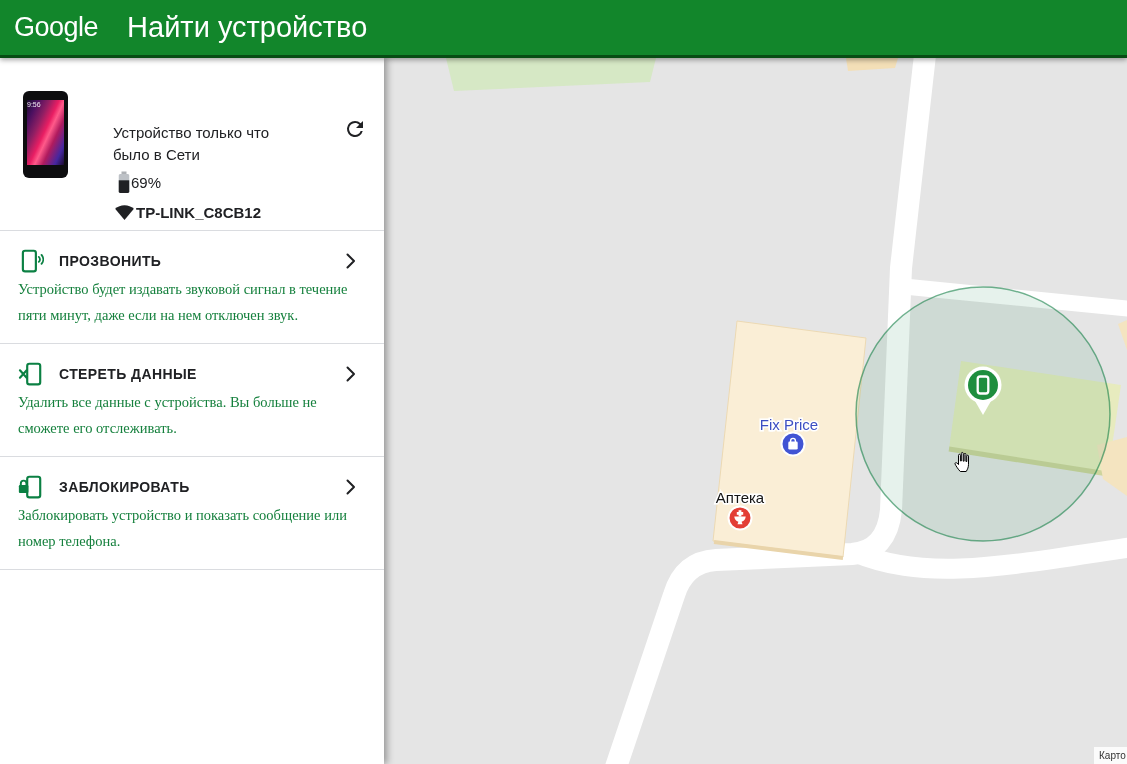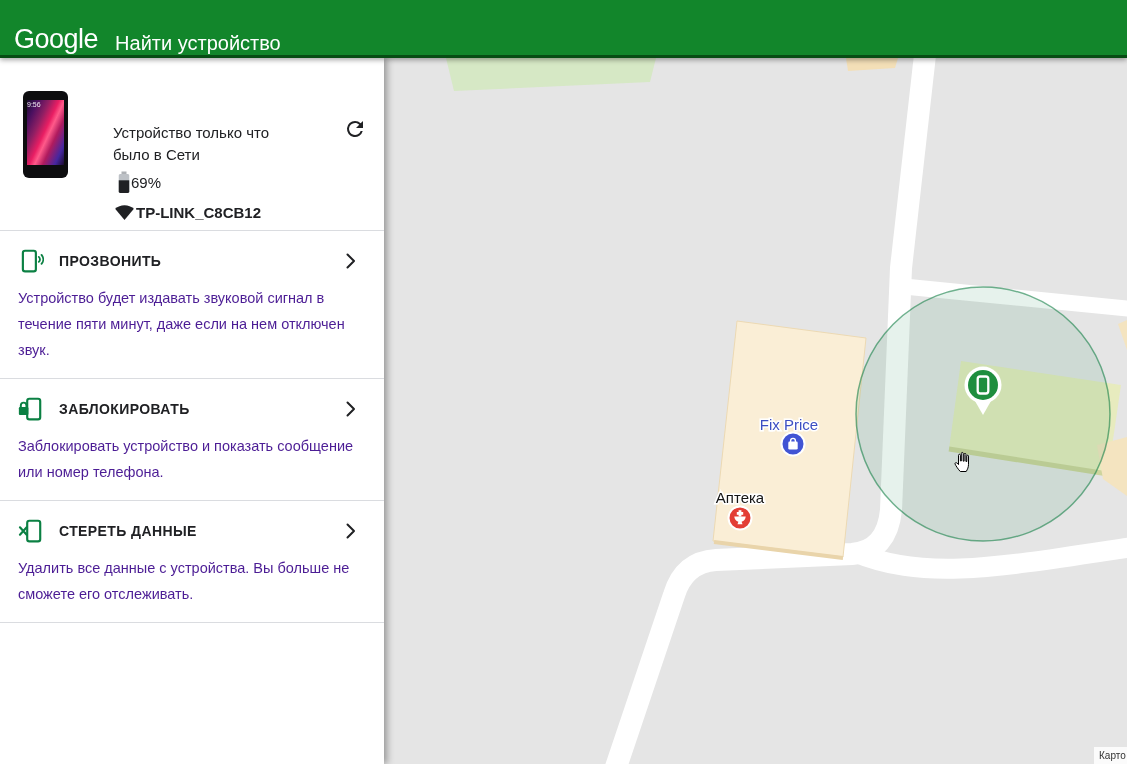--- a/index.html
+++ b/index.html
@@ -1,24 +1,24 @@
 <!DOCTYPE html>
 <html><head>
 <meta charset="utf-8">
 <style>
   html,body{margin:0;padding:0;background:#fff;}
   .app{position:relative;width:1127px;height:764px;overflow:hidden;
        font-family:"Liberation Sans",sans-serif;color:#202124;}
 
   
   .header{position:absolute;left:0;top:0;width:100%;height:55px;background:#12862b;
-          border-bottom:3px solid #074d14;display:flex;align-items:flex-end;
+          border-bottom:3px solid #074d14;display:flex;align-items:center;
           box-shadow:0 2px 5px rgba(0,0,0,.35);z-index:5;}
   .logo{color:#fff;font-size:27px;font-weight:400;letter-spacing:-.5px;margin-left:14px;}
-  .app-title{color:#fff;font-size:20px;font-weight:400;margin-left:17px;}
+  .app-title{color:#fff;font-size:29px;font-weight:400;margin-left:29px;}
 
   
   .sidebar{position:absolute;left:0;top:58px;width:384px;bottom:0;background:#fff;
            box-shadow:3px 0 7px rgba(0,0,0,.35);z-index:3;}
   .device-card{position:relative;height:172px;border-bottom:1px solid #dadce0;}
   .phone-thumb{position:absolute;left:23px;top:33px;width:45px;height:87px;background:#0d0d0f;
                border-radius:6px;overflow:hidden;}
   .phone-screen{position:absolute;left:4px;right:4px;top:9px;bottom:13px;
      background:linear-gradient(115deg,#1a0b2e 0%,#4a1060 16%,#8e1f63 33%,#e91e63 48%,
                 #ff5a8a 56%,#b01b5e 68%,#4527a0 86%,#1a0b2e 100%);}
@@ -30,21 +30,21 @@
                background:transparent;padding:0;cursor:pointer;}
   .info-row{position:absolute;left:117px;display:flex;align-items:center;font-size:15px;}
   .row-battery{top:113px;}
   .row-wifi{top:145px;font-weight:bold;}
 
   .action-section{padding:15px 14px 15px 18px;border-bottom:1px solid #dadce0;}
   .action-header{display:flex;align-items:center;height:30px;cursor:pointer;}
   .action-icon{width:26px;height:26px;flex:0 0 auto;display:flex;align-items:center;justify-content:center;}
   .action-label{margin-left:15px;font-size:14px;font-weight:700;letter-spacing:.4px;color:#202124;}
   .action-chevron{margin-left:auto;margin-right:14px;display:flex;align-items:center;}
-  .action-desc{margin-top:9px;font-size:14.5px;line-height:26px;color:#4c1d95;padding-right:14px;}
+  .action-desc{font-size:14.5px;line-height:26px;color:#15803d;padding-right:14px;font-family:Liberation Serif, serif;}
 
   
   .map{position:absolute;left:384px;top:58px;width:743px;height:706px;background:#15803d;
        overflow:hidden;cursor:grab;}
   .map svg{display:block;}
   .poi-label{paint-order:stroke;stroke:#ffffff;stroke-width:3px;font-weight:500;
              font-family:"Liberation Sans",sans-serif;}
   .attrib-text{font-size:10px;fill:#333;font-family:"Liberation Sans",sans-serif;}
 </style>
 </head>
@@ -113,51 +113,51 @@
         </span>
       </div>
       <div class="action-desc">Устройство будет издавать звуковой сигнал в течение пяти минут, даже если на нем отключен звук.</div>
     </div>
 
     <div class="action-section">
       <div class="action-header">
         <span class="action-icon">
           <svg width="26" height="26" viewBox="0 0 24 24">
             <rect x="8.5" y="2.5" width="12" height="19" rx="2" fill="none" stroke="#0b8043" stroke-width="2"></rect>
+            <path d="M1.8,8.6 L8,15.4 M8,8.6 L1.8,15.4" stroke="#0b8043" stroke-width="2" stroke-linecap="round"></path>
+          </svg>
+        </span>
+        <span class="action-label">СТЕРЕТЬ ДАННЫЕ</span>
+        <span class="action-chevron">
+          <svg width="10" height="16" viewBox="0 0 10 16">
+              <path d="M1.5,1.5 L8,8 L1.5,14.5" fill="none" stroke="#202124" stroke-width="2" stroke-linecap="round" stroke-linejoin="round"></path>
+            </svg>
+        </span>
+      </div>
+      <div class="action-desc">Удалить все данные с устройства. Вы больше не сможете его отслеживать.</div>
+    </div>
+
+    <div class="action-section">
+      <div class="action-header">
+        <span class="action-icon">
+          <svg width="26" height="26" viewBox="0 0 24 24">
+            <rect x="8.5" y="2.5" width="12" height="19" rx="2" fill="none" stroke="#0b8043" stroke-width="2"></rect>
             <path d="M2.6,10.2 V8.7 a2.6,2.6 0 0 1 5.2,0 V10.2" fill="none" stroke="#0b8043" stroke-width="1.8"></path>
             <rect x="0.8" y="10.2" width="8.8" height="7.4" rx="1" fill="#0b8043"></rect>
           </svg>
         </span>
         <span class="action-label">ЗАБЛОКИРОВАТЬ</span>
         <span class="action-chevron">
           <svg width="10" height="16" viewBox="0 0 10 16">
               <path d="M1.5,1.5 L8,8 L1.5,14.5" fill="none" stroke="#202124" stroke-width="2" stroke-linecap="round" stroke-linejoin="round"></path>
             </svg>
         </span>
       </div>
       <div class="action-desc">Заблокировать устройство и показать сообщение или номер телефона.</div>
     </div>
-
-    <div class="action-section">
-      <div class="action-header">
-        <span class="action-icon">
-          <svg width="26" height="26" viewBox="0 0 24 24">
-            <rect x="8.5" y="2.5" width="12" height="19" rx="2" fill="none" stroke="#0b8043" stroke-width="2"></rect>
-            <path d="M1.8,8.6 L8,15.4 M8,8.6 L1.8,15.4" stroke="#0b8043" stroke-width="2" stroke-linecap="round"></path>
-          </svg>
-        </span>
-        <span class="action-label">СТЕРЕТЬ ДАННЫЕ</span>
-        <span class="action-chevron">
-          <svg width="10" height="16" viewBox="0 0 10 16">
-              <path d="M1.5,1.5 L8,8 L1.5,14.5" fill="none" stroke="#202124" stroke-width="2" stroke-linecap="round" stroke-linejoin="round"></path>
-            </svg>
-        </span>
-      </div>
-      <div class="action-desc">Удалить все данные с устройства. Вы больше не сможете его отслеживать.</div>
-    </div>
   </div>
 
   <div class="map">
     <svg width="743" height="706" viewBox="0 0 743 706">
 
       <rect x="0" y="0" width="743" height="706" fill="#e5e5e5"></rect>
 
       <polygon points="62,0 272,0 266,24 70,33" fill="#d6e8c5"></polygon>
 
       <polygon points="462,0 514,0 511,10 464,13" fill="#f3dfb7"></polygon>

